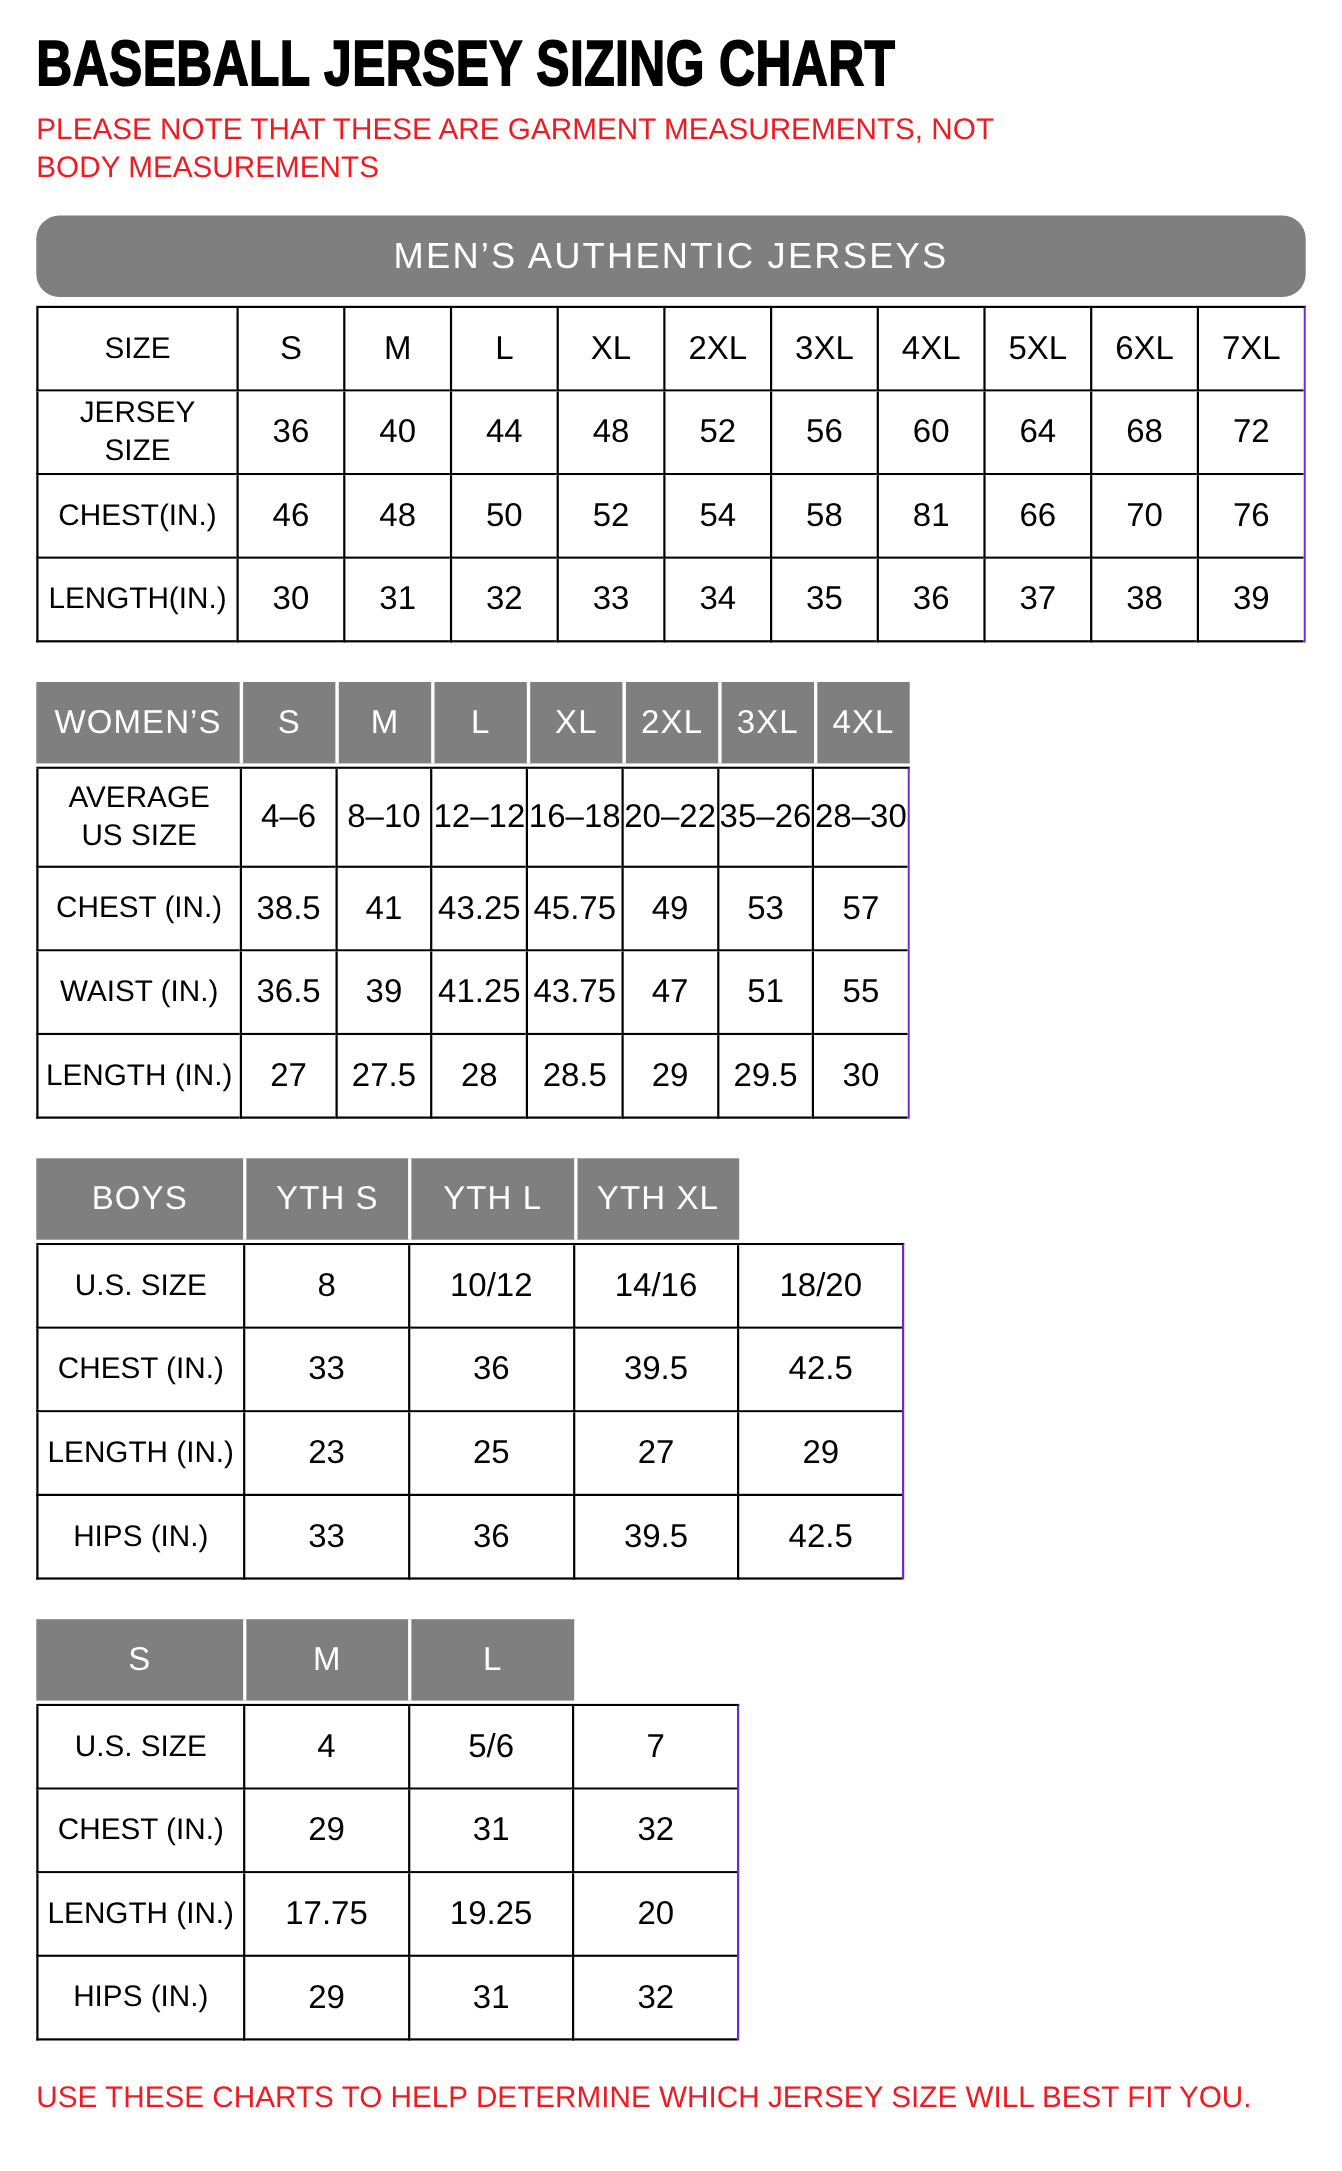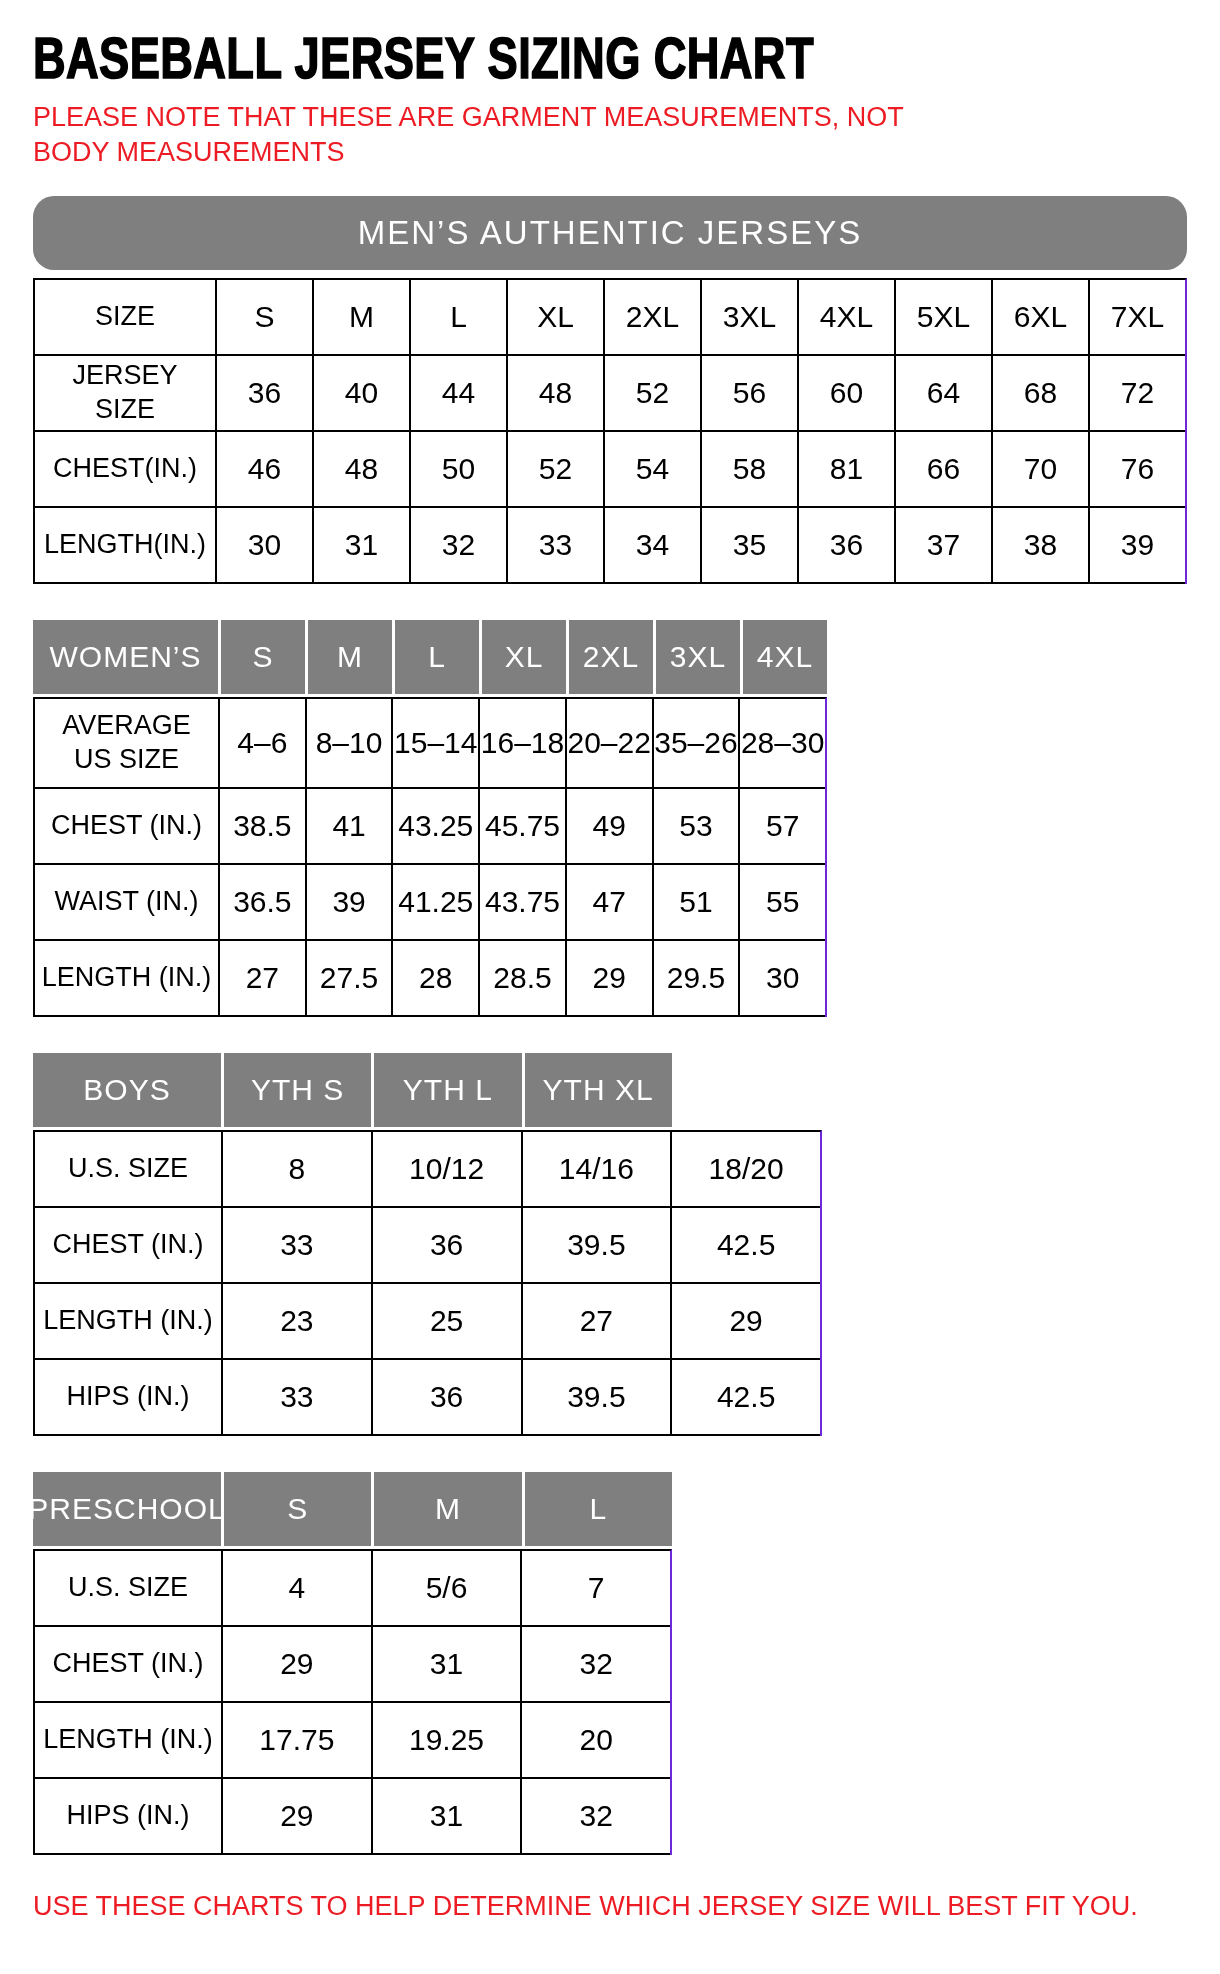--- a/index.html
+++ b/index.html
@@ -144,21 +144,21 @@
     <div class="h">L</div>
     <div class="h">XL</div>
     <div class="h">2XL</div>
     <div class="h">3XL</div>
     <div class="h">4XL</div>
   </div>
   <div class="grid wcols wdata data">
     <div class="lab">AVERAGE US SIZE</div>
     <div class="cell">4–6</div>
     <div class="cell">8–10</div>
-    <div class="cell">15–14</div>
+    <div class="cell">12–12</div>
     <div class="cell">16–18</div>
     <div class="cell">20–22</div>
     <div class="cell">35–26</div>
     <div class="cell">28–30</div>
 
     <div class="lab">CHEST (IN.)</div>
     <div class="cell">38.5</div>
     <div class="cell">41</div>
     <div class="cell">43.25</div>
     <div class="cell">45.75</div>
@@ -215,21 +215,20 @@
     <div class="lab">HIPS (IN.)</div>
     <div class="cell">33</div>
     <div class="cell">36</div>
     <div class="cell">39.5</div>
     <div class="cell">42.5</div>
   </div>
 </section>
 
 <section class="sec">
   <div class="grid pcols hdr-row">
-    <div class="h">PRESCHOOL</div>
     <div class="h">S</div>
     <div class="h">M</div>
     <div class="h">L</div>
   </div>
   <div class="grid pcols pdata data">
     <div class="lab">U.S. SIZE</div>
     <div class="cell">4</div>
     <div class="cell">5/6</div>
     <div class="cell">7</div>
 

